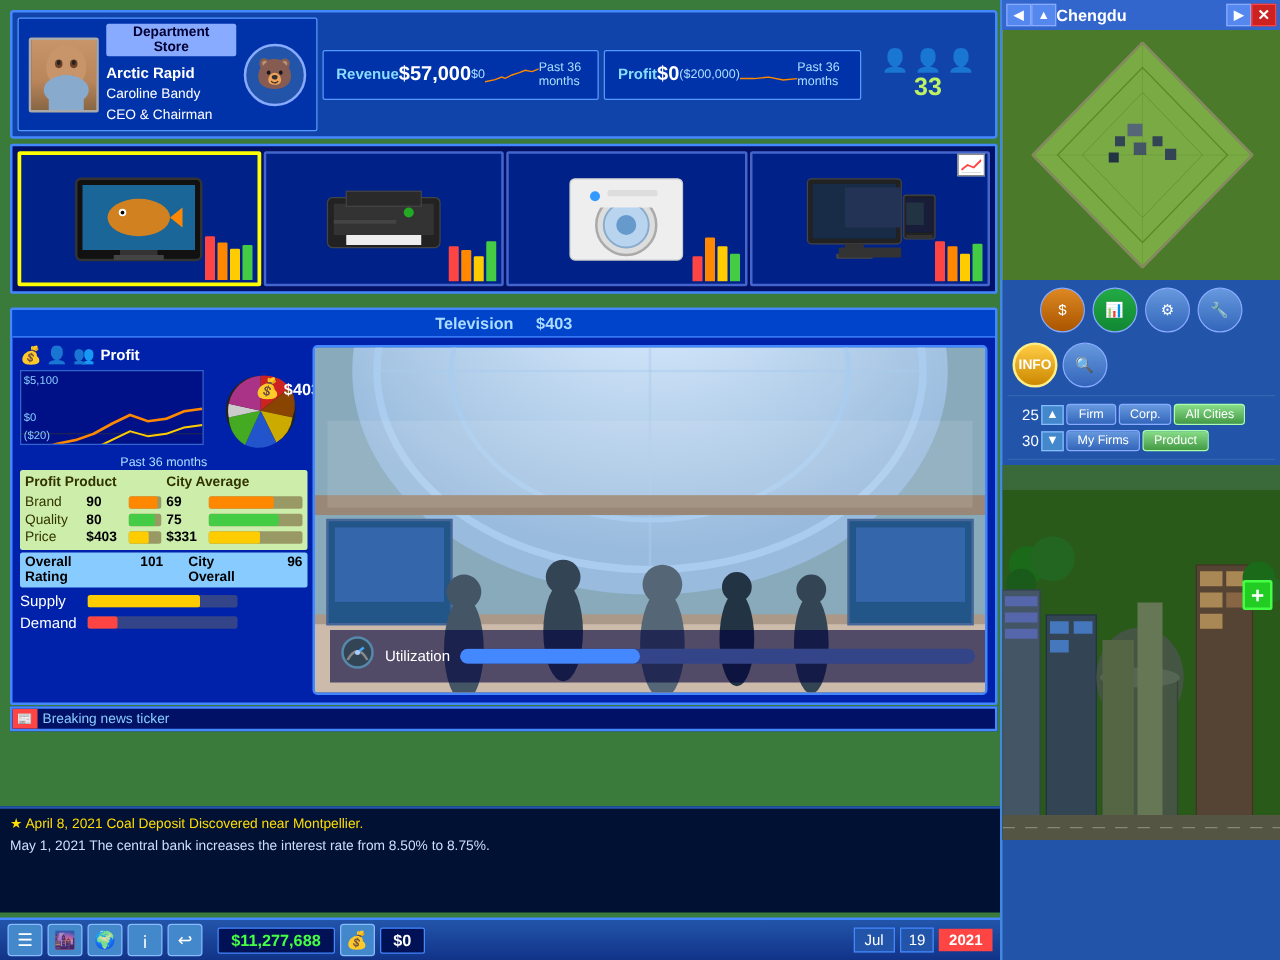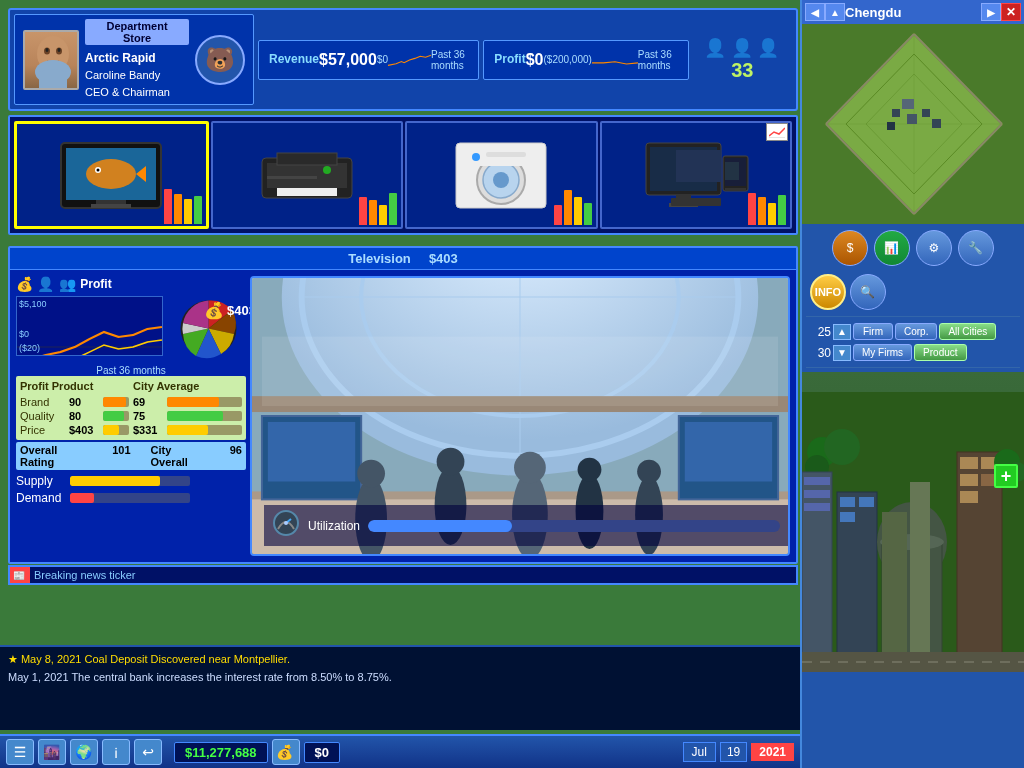--- a/index.html
+++ b/index.html
@@ -1043,21 +1043,21 @@
       </div>
     </div>
   </div>
 
   <div class="news-bar">
     <div class="news-icon">📰</div>
     <span style="color:#88ccff; padding-left:4px;">Breaking news ticker</span>
   </div>
 
   <div class="log-panel">
-    <div class="log-entry star">★ May 8, 2021 Coal Deposit Discovered near Montpellier.</div>
+    <div class="log-entry star">★ April 8, 2021 Coal Deposit Discovered near Montpellier.</div>
     <div class="log-entry">May 1, 2021 The central bank increases the interest rate from 8.50% to 8.75%.</div>
   </div>
 
   <div class="bottom-toolbar">
     <div class="toolbar-btn">☰</div>
     <div class="toolbar-btn">🌆</div>
     <div class="toolbar-btn">🌍</div>
     <div class="toolbar-btn">ℹ</div>
     <div class="toolbar-btn">↩</div>
     <div class="money-display">$11,277,688</div>

